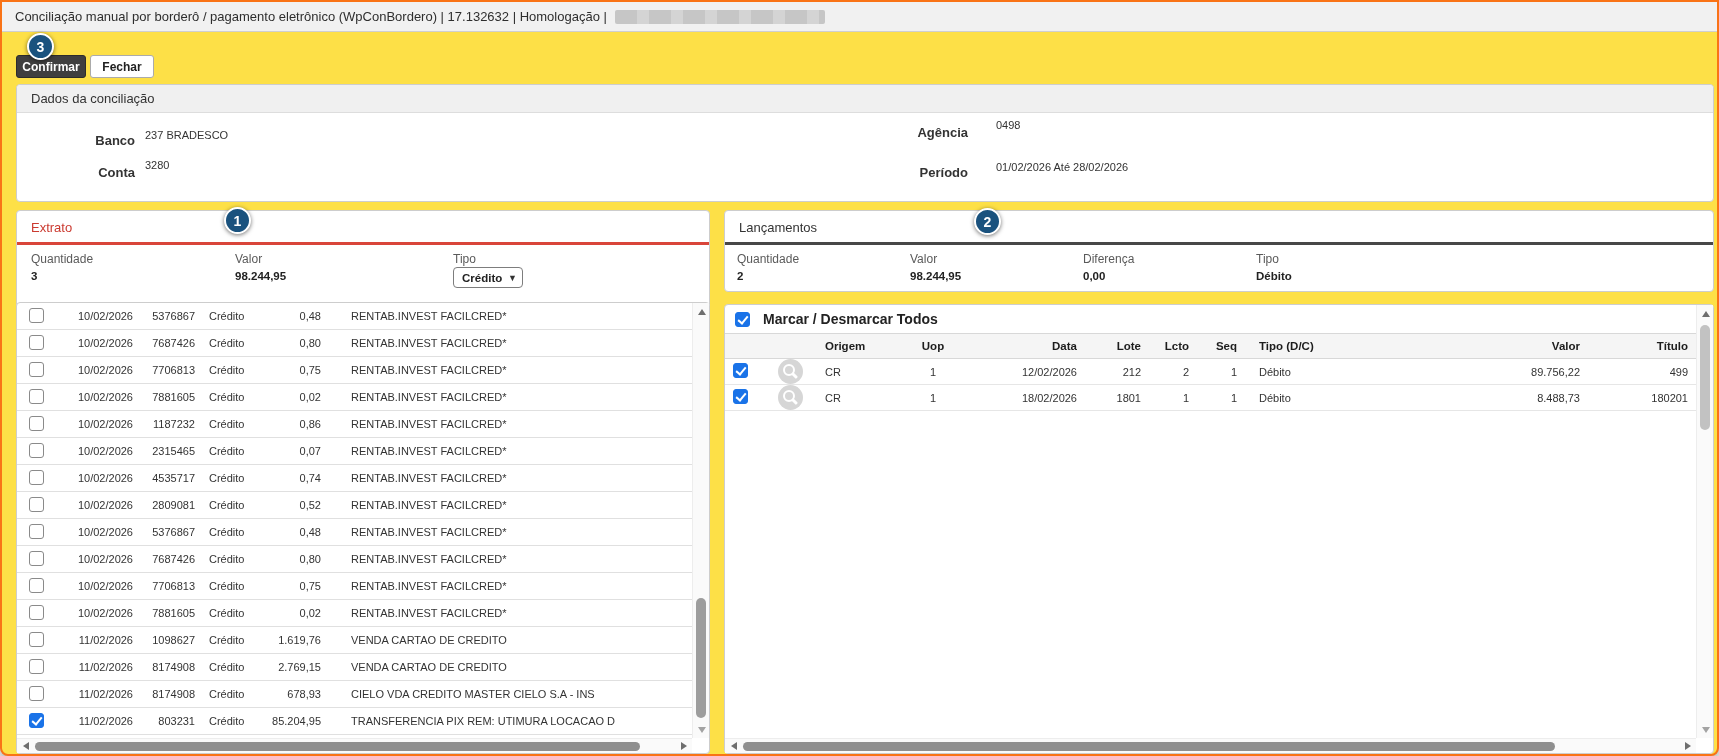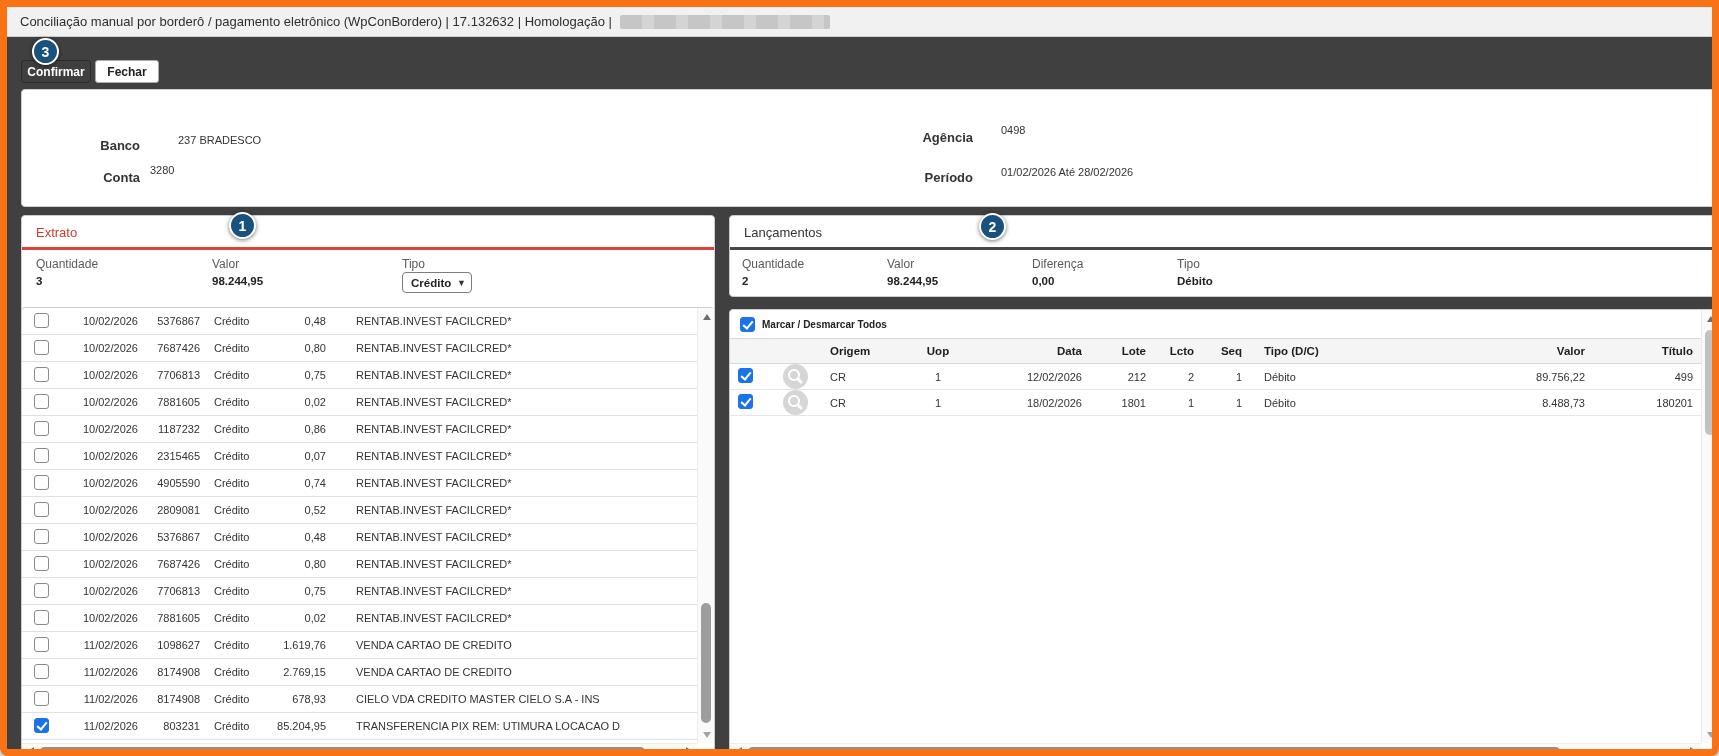--- a/index.html
+++ b/index.html
@@ -1,18 +1,18 @@
 <!DOCTYPE html>
 <html><head>
 <meta charset="utf-8">
 <style>
   * { margin:0; padding:0; box-sizing:border-box; }
   html,body { width:1719px; height:756px; background:#e9e9e9; font-family:"Liberation Sans", sans-serif; }
-  #win { position:absolute; left:0; top:0; width:1719px; height:756px; background:#404040;
-         border:7px solid #f97316; border-radius:0 0 8px 8px; overflow:hidden;
+  #win { position:absolute; left:0; top:0; width:1719px; height:756px; background:#fde047;
+         border:2px solid #f97316; border-radius:0 0 8px 8px; overflow:hidden;
          box-shadow:0 3px 8px rgba(0,0,0,.25); }
 
   
   .titlebar { position:absolute; left:0; top:0; width:100%; height:30px; background:#f1f1f1;
               border-bottom:1px solid #cfcfcf; display:flex; align-items:center; padding-left:13px; }
   .titlebar .ttl { font-size:13px; color:#2e2e2e; }
   .redacted { display:inline-block; width:210px; height:14px; margin-left:8px; border-radius:2px;
               background:repeating-linear-gradient(90deg,#c6c6c6 0 22px,#d4d4d4 22px 34px); }
 
   
@@ -42,21 +42,21 @@
   #extrato-head { left:14px; top:208px; width:694px; height:108px; }
   #lanc-head    { left:722px; top:208px; width:990px; height:82px; }
   .sect-title { position:absolute; left:14px; top:9px; font-size:13px; }
   #extrato-head .sect-title { color:#cb3a30; }
   #lanc-head .sect-title { color:#333; }
   .rule { position:absolute; left:0; right:0; top:31px; height:3px; }
   #extrato-head .rule { background:#d9453a; }
   #lanc-head .rule { background:#474747; }
   .sumlabel { font-size:12px; color:#5a5a5a; }
   .sumvalue { font-size:11.5px; font-weight:bold; color:#222; margin-top:4px; }
-  .sumcols { position:absolute; left:0; right:0; top:41px; display:flex; padding-left:14px; }
+  .sumcols { position:absolute; left:0; right:0; top:41px; display:flex; padding-left:14px;gap:28px; }
   #lanc-head .sumcols { padding-left:12px; }
   .sumcol-a { width:176px; } .sumcol-b { width:190px; }
   .lcol { width:145px; }
   .select { display:inline-flex; align-items:center; justify-content:space-between; width:70px; height:21px;
             border:1px solid #7d7d7d; border-radius:4px; background:#fff; padding:0 5px 0 8px;
             font-size:11.5px; font-weight:bold; color:#222; margin-top:1px; }
   .select .chev { font-size:9px; color:#333; }
 
   
   #extrato-list { left:14px; top:300px; width:694px; height:452px; }
@@ -65,21 +65,21 @@
   .exrow .c-cb   { width:44px; padding-left:12px; }
   .exrow .c-date { width:72px; text-align:right; }
   .exrow .c-num  { width:62px; text-align:right; }
   .exrow .c-type { width:66px; padding-left:14px; }
   .exrow .c-val  { width:60px; text-align:right; }
   .exrow .c-desc { flex:1; padding-left:30px; white-space:nowrap; overflow:hidden; }
 
   
   #lanc-table { left:722px; top:302px; width:990px; height:450px; }
   #marcar-row { position:absolute; left:0; top:0; right:17px; height:28px; display:flex; align-items:center; padding-left:10px; }
-  #marcar-row .mlabel { font-size:10px; font-weight:bold; color:#222; margin-left:7px; }
+  #marcar-row .mlabel { font-size:14px; font-weight:bold; color:#222; margin-left:13px; }
   #lanc-grid { position:absolute; left:0; top:28px; right:17px; bottom:15px; overflow:hidden; }
   .lrow { display:flex; align-items:center; font-size:11px; color:#333; height:26px; border-bottom:1px solid #e6e6e6;gap:12px; }
   .lrow.lhead { background:#f5f5f5; font-weight:bold; font-size:11.5px; color:#1d1d1d; border-top:1px solid #d8d8d8; border-bottom:1px solid #d8d8d8; }
   .lc-cb   { width:34px; padding-left:8px; }
   .lc-mag  { width:38px; display:flex; justify-content:center; }
   .lc-orig { width:60px; padding-left:4px; }
   .lc-uop  { width:80px; text-align:center; }
   .lc-data { width:92px; text-align:right; }
   .lc-lote { width:52px; text-align:right; }
   .lc-lcto { width:36px; text-align:right; }
@@ -116,22 +116,23 @@
   <div class="titlebar">
     <span class="ttl">Conciliação manual por borderô / pagamento eletrônico (WpConBordero) | 17.132632 | Homologação |</span>
     <span class="redacted"></span>
   </div>
 
   <div class="badge" id="badge3">3</div>
   <button class="btn" id="btn-confirm">Confirmar</button>
   <button class="btn" id="btn-close">Fechar</button>
 
   <section class="panel" id="dados">
+    <div class="phead">Dados da conciliação</div>
     <span class="flabel" style="left:38px; top:48px;">Banco</span>
-    <span class="fvalue" style="left:128px; top:44px;margin-left:28px;">237   BRADESCO</span>
+    <span class="fvalue" style="left:128px; top:44px;">237   BRADESCO</span>
     <span class="flabel" style="left:38px; top:80px;">Conta</span>
     <span class="fvalue" style="left:128px; top:74px;">3280</span>
     <span class="flabel" style="left:871px; top:40px;">Agência</span>
     <span class="fvalue" style="left:979px; top:34px;">0498</span>
     <span class="flabel" style="left:871px; top:80px;">Período</span>
     <span class="fvalue" style="left:979px; top:76px;">01/02/2026   Até   28/02/2026</span>
   </section>
 
   <div class="badge" id="badge1">1</div>
   <section class="panel" id="extrato-head">
@@ -226,21 +227,21 @@
           <span class="c-cb"><span class="cb"></span></span>
           <span class="c-date">10/02/2026</span>
           <span class="c-num">2315465</span>
           <span class="c-type">Crédito</span>
           <span class="c-val">0,07</span>
           <span class="c-desc">RENTAB.INVEST FACILCRED*</span>
         </div>
         <div class="exrow">
           <span class="c-cb"><span class="cb"></span></span>
           <span class="c-date">10/02/2026</span>
-          <span class="c-num">4905590</span>
+          <span class="c-num">4535717</span>
           <span class="c-type">Crédito</span>
           <span class="c-val">0,74</span>
           <span class="c-desc">RENTAB.INVEST FACILCRED*</span>
         </div>
         <div class="exrow">
           <span class="c-cb"><span class="cb"></span></span>
           <span class="c-date">10/02/2026</span>
           <span class="c-num">2809081</span>
           <span class="c-type">Crédito</span>
           <span class="c-val">0,52</span>

